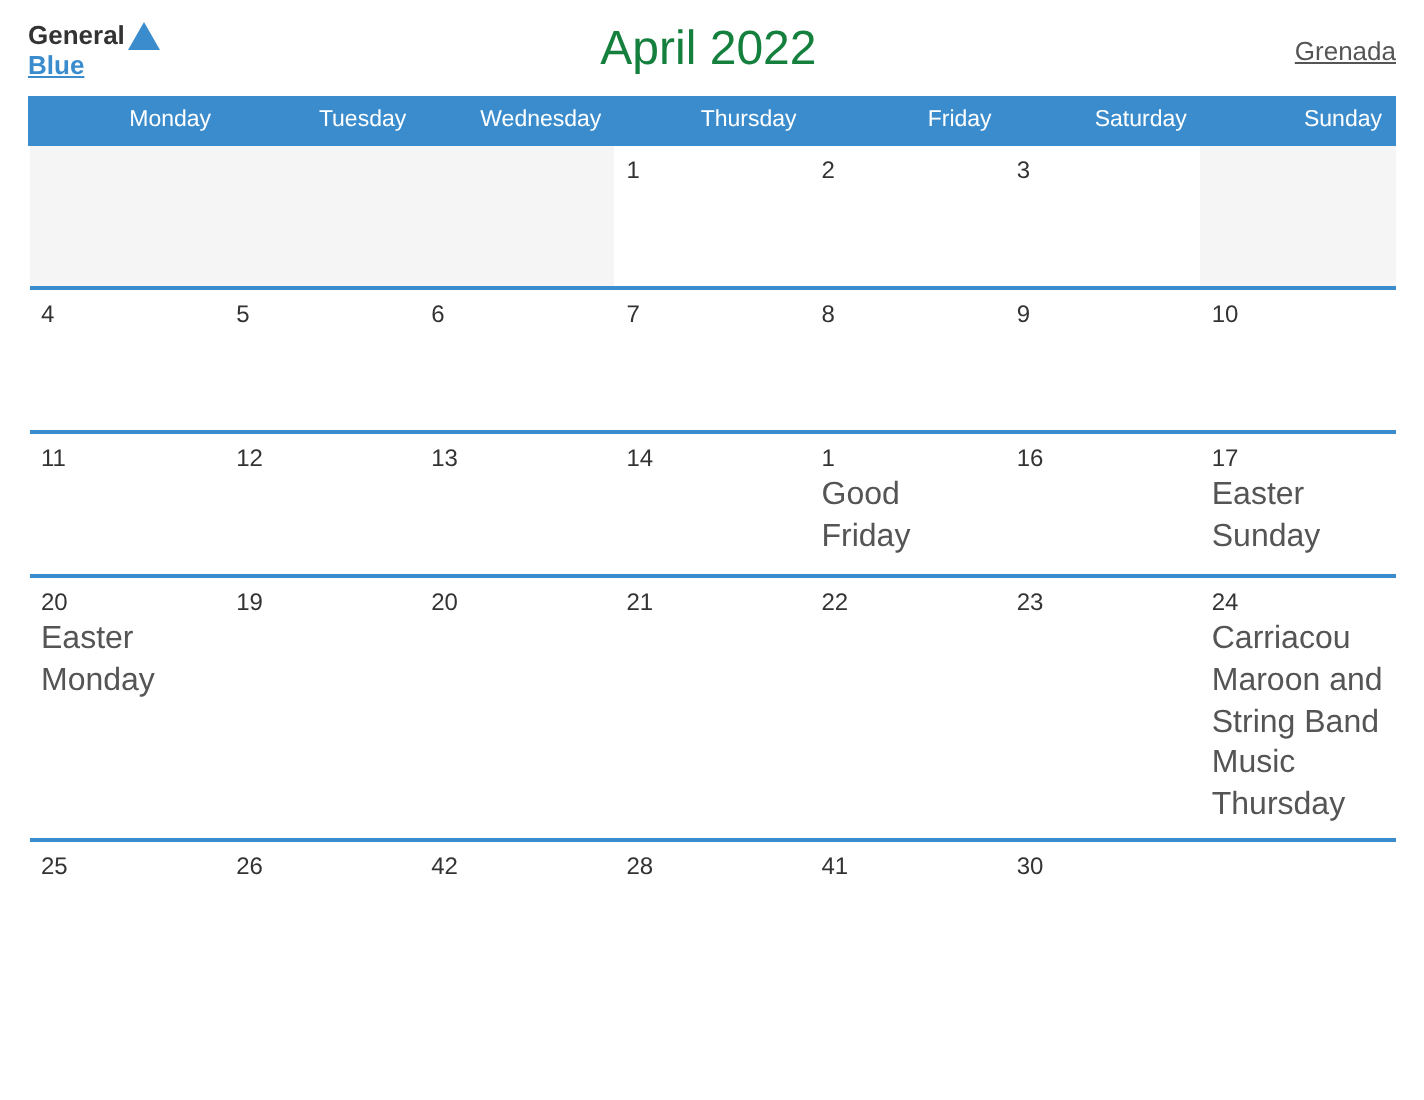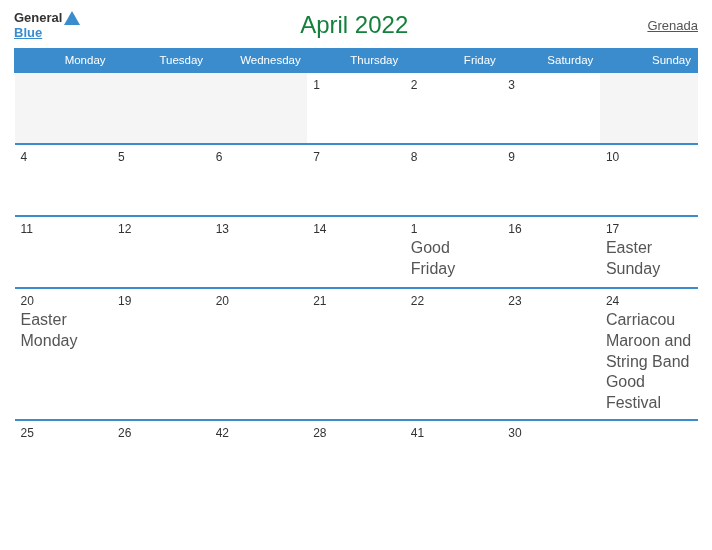--- a/index.html
+++ b/index.html
@@ -232,21 +232,21 @@
             <span class="day-number">21</span>
           </td>
           <td>
             <span class="day-number">22</span>
           </td>
           <td>
             <span class="day-number">23</span>
           </td>
           <td>
             <span class="day-number">24</span>
-            <span class="event-text">Carriacou Maroon and String Band Good Festival</span>
+            <span class="event-text">Carriacou Maroon and String Band Music Thursday</span>
           </td>
         </tr>
         <tr>
           <td>
             <span class="day-number">25</span>
           </td>
           <td>
             <span class="day-number">26</span>
           </td>
           <td>

